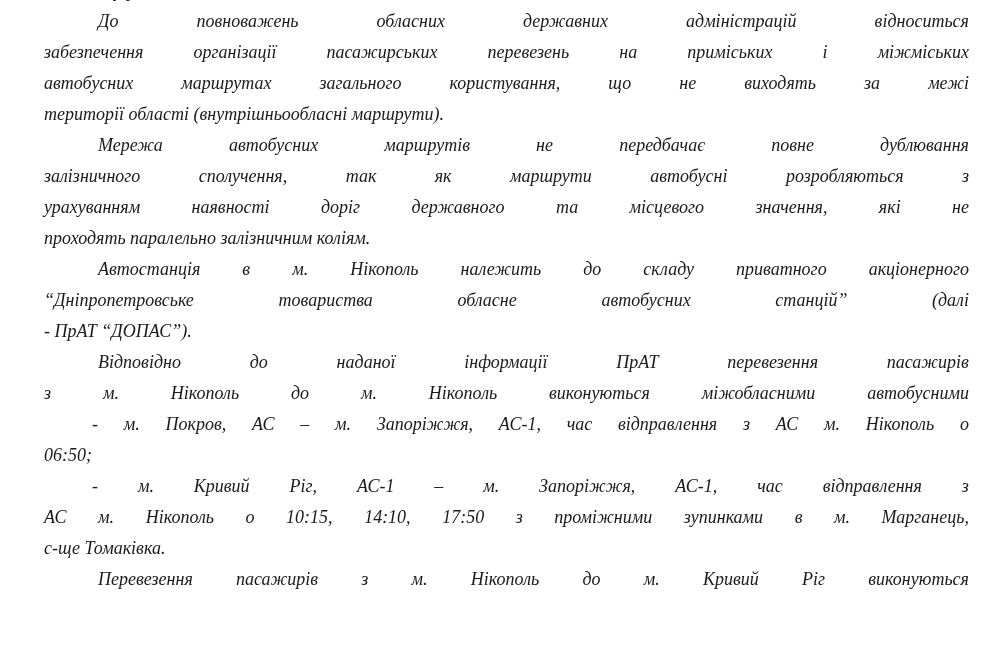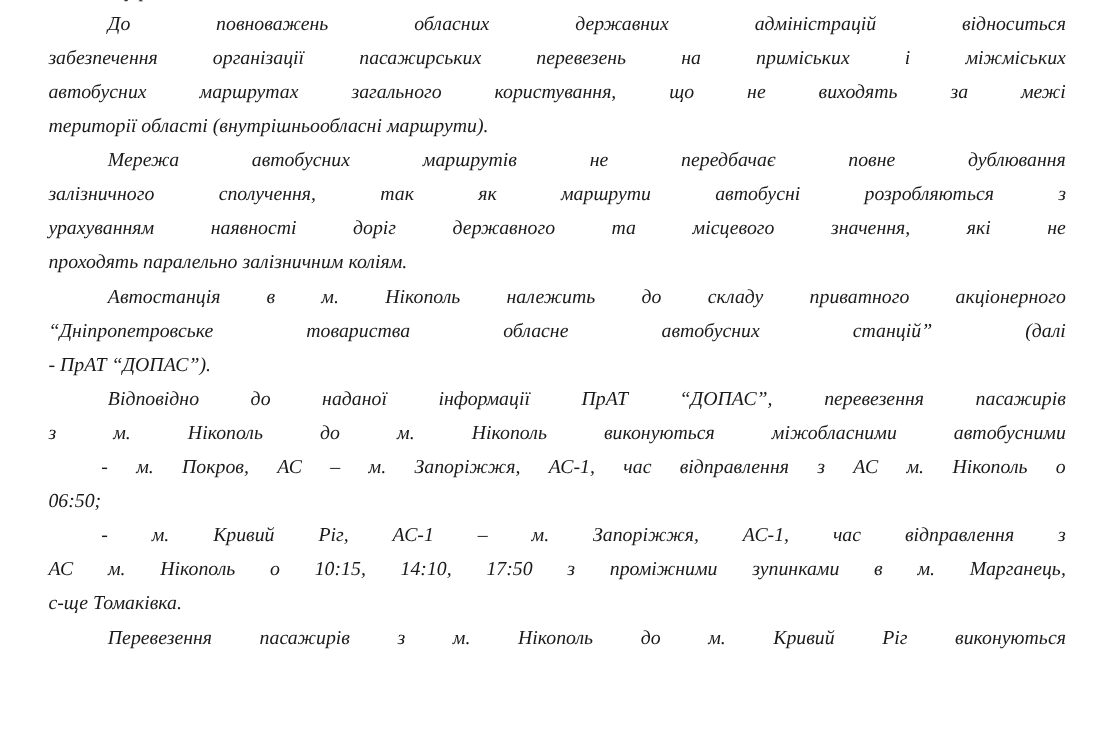--- a/index.html
+++ b/index.html
@@ -118,21 +118,20 @@
           <span>- ПрАТ “ДОПАС”).</span>
         </div>
       </div>
       <div class="p">
         <div class="line ind">
           <span>Відповідно</span>
           <span>до</span>
           <span>наданої</span>
           <span>інформації</span>
           <span>ПрАТ</span>
-          <span>“ДОПАС”,</span>
           <span>перевезення</span>
           <span>пасажирів</span>
         </div>
         <div class="line">
           <span>з</span>
           <span>м.</span>
           <span>Нікополь</span>
           <span>до</span>
           <span>м.</span>
           <span>Нікополь</span>

